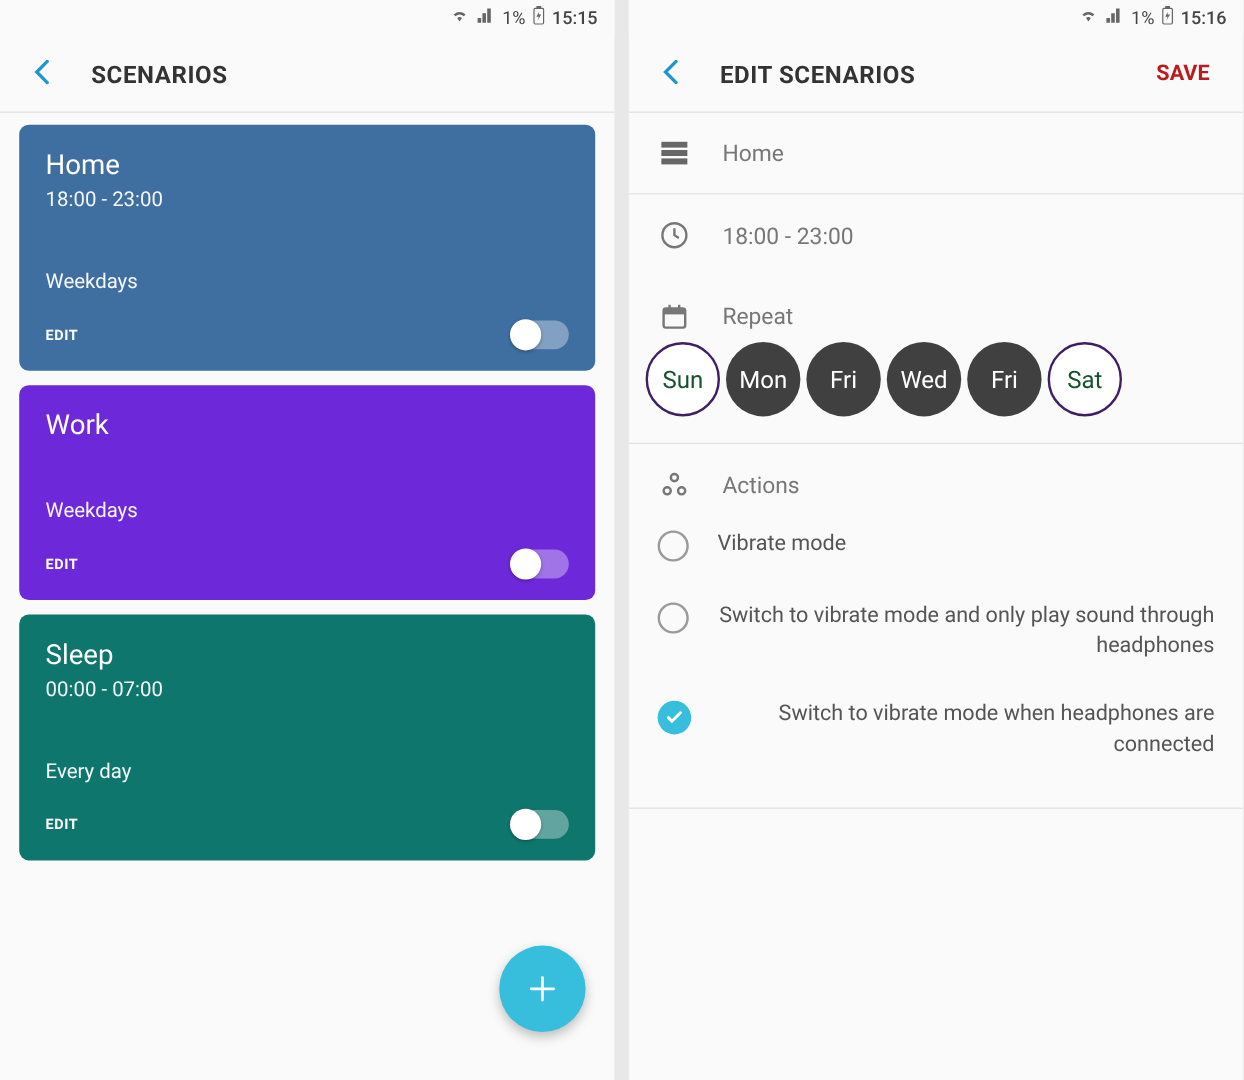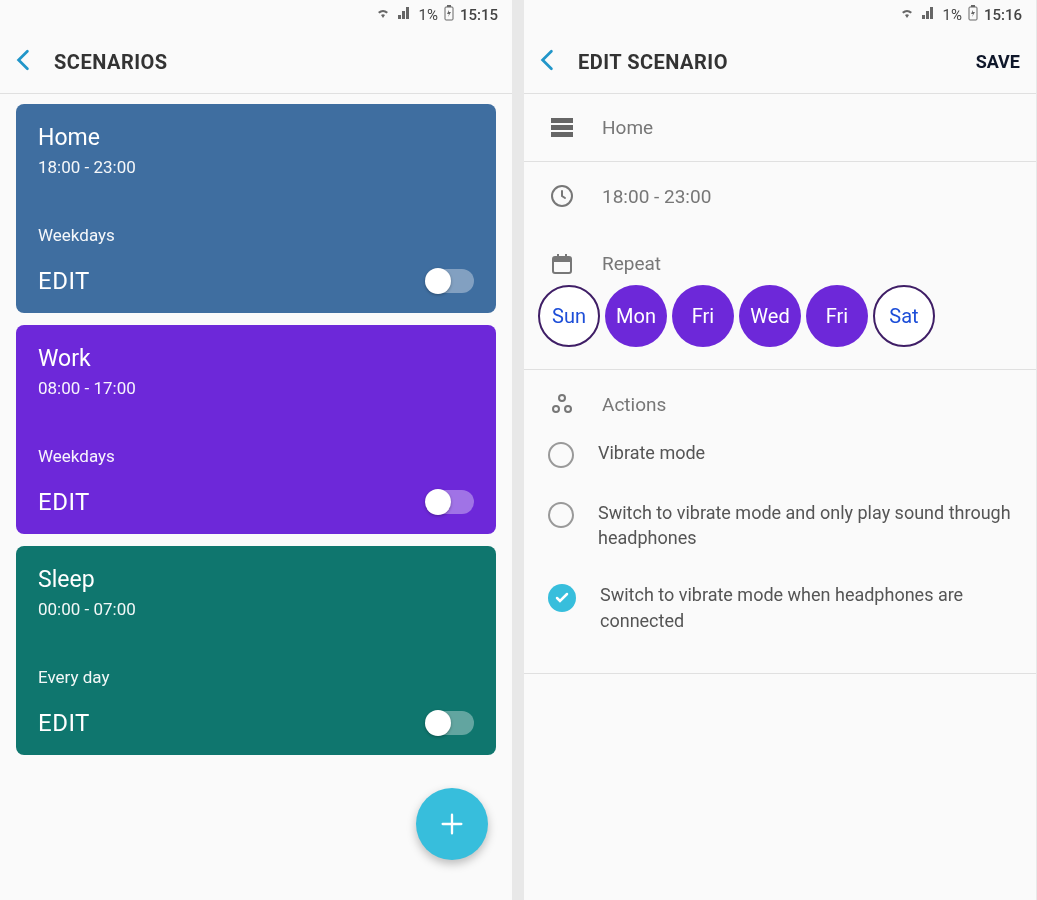--- a/index.html
+++ b/index.html
@@ -29,48 +29,48 @@
     gap: 6px;
     font-size: 15px;
     color: #444;
     background: #fafafa;
   }
   .statusbar .time { font-weight: 500; }
   .appbar {
     height: 64px;
     display: flex;
     align-items: center;
-    padding: 0 16px;
+    padding: 0 28px;
     border-bottom: 1px solid #e0e0e0;
-    gap: 24px;
+    gap: 34px;
   }
   .appbar .back-icon { color: #2196c9; }
   .appbar-title {
     font-size: 20px;
     font-weight: 700;
     letter-spacing: 0.5px;
     color: #333;
     flex: 1;
   }
   .appbar-action {
     font-size: 18px;
     font-weight: 700;
-    color: #0f172a;
+    color: #b91c1c;
   }
   .content { flex: 1; padding: 10px 16px; display: flex; flex-direction: column; gap: 12px; position: relative; }
   .card {
     border-radius: 8px;
     padding: 20px 22px 18px;
     color: #fff;
   }
   .card-title { font-size: 23px; font-weight: 400; margin-bottom: 6px; }
   .card-time { font-size: 17px; margin-bottom: 4px; opacity: 0.95; }
   .card-days { font-size: 17px; margin-bottom: 22px; opacity: 0.95; margin-top: 48px; }
   .card-footer { display: flex; align-items: center; justify-content: space-between; }
-  .edit-btn { font-size: 24px; font-weight: 400; letter-spacing: 0.5px; }
+  .edit-btn { font-size: 12px; font-weight: 700; letter-spacing: 0.5px; }
   .toggle {
     width: 48px; height: 24px; border-radius: 14px;
     background: rgba(255,255,255,0.35);
     position: relative;
   }
   .toggle .knob {
     width: 26px; height: 26px; background: #fff; border-radius: 50%;
     position: absolute; left: -1px; top: -1px;
     box-shadow: 0 1px 3px rgba(0,0,0,0.3);
   }
@@ -95,25 +95,25 @@
     font-size: 19px;
   }
   .row .icon { width: 28px; display: flex; justify-content: center; color: #777; }
   .row-border { border-bottom: 1px solid #e0e0e0; }
   .days-row { padding: 0 14px 22px; display: flex; gap: 5px; }
   .day {
     width: 62px; height: 62px; border-radius: 50%;
     display: flex; align-items: center; justify-content: center;
     font-size: 20px; font-weight: 400;
   }
-  .day-on { background: #6d28d9; color: #fff; }
-  .day-off { background: #fff; color: #1d4ed8; border: 2px solid #3f1e66; }
+  .day-on { background: #404040; color: #fff; }
+  .day-off { background: #fff; color: #14532d; border: 2px solid #3f1e66; }
   .action-row {
     display: flex; align-items: flex-start;
-    padding: 16px 24px; gap: 24px;
+    padding: 16px 24px; gap: 24px; text-align: right;
   }
   .radio {
     width: 26px; height: 26px; border: 2px solid #999; border-radius: 50%;
     flex-shrink: 0; margin-top: 2px;
   }
   .radio-checked {
     width: 28px; height: 28px; border-radius: 50%;
     background: #37bedc; flex-shrink: 0;
     display: flex; align-items: center; justify-content: center;
     color: #fff; margin-top: 2px;
@@ -164,21 +164,20 @@
       <div class="card-footer">
         <span class="edit-btn">EDIT</span>
         <div class="toggle">
             <div class="knob"></div>
           </div>
       </div>
     </div>
 
     <div class="card" style="background:#6d28d9">
       <div class="card-title">Work</div>
-      <div class="card-time">08:00 - 17:00</div>
       <div class="card-days">Weekdays</div>
       <div class="card-footer">
         <span class="edit-btn">EDIT</span>
         <div class="toggle">
             <div class="knob"></div>
           </div>
       </div>
     </div>
 
     <div class="card" style="background:#0f766e">
@@ -223,21 +222,21 @@
     </span>
     <span class="time">15:16</span>
   </div>
 
   <div class="appbar">
     <span class="back-icon">
       <svg width="14" height="22" viewBox="0 0 12 20">
           <path d="M10 2 L2 10 L10 18" stroke="#2196c9" stroke-width="2.5" fill="none" stroke-linecap="round"></path>
         </svg>
     </span>
-    <span class="appbar-title">EDIT SCENARIO</span>
+    <span class="appbar-title">EDIT SCENARIOS</span>
     <span class="appbar-action">SAVE</span>
   </div>
 
   <div>
     <div class="row row-border">
       <span class="icon">
         <svg width="22" height="20" viewBox="0 0 22 20">
             <rect y="0" width="22" height="5" fill="#666"></rect>
             <rect y="7" width="22" height="5" fill="#666"></rect>
             <rect y="14" width="22" height="5" fill="#666"></rect>

